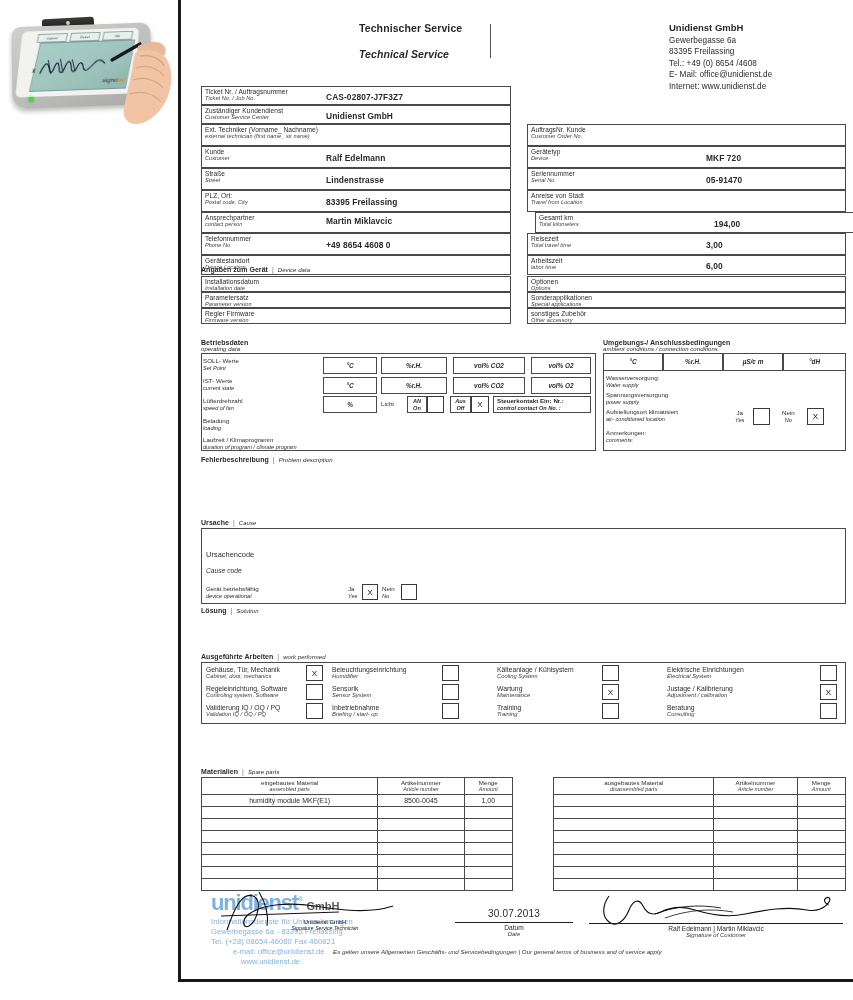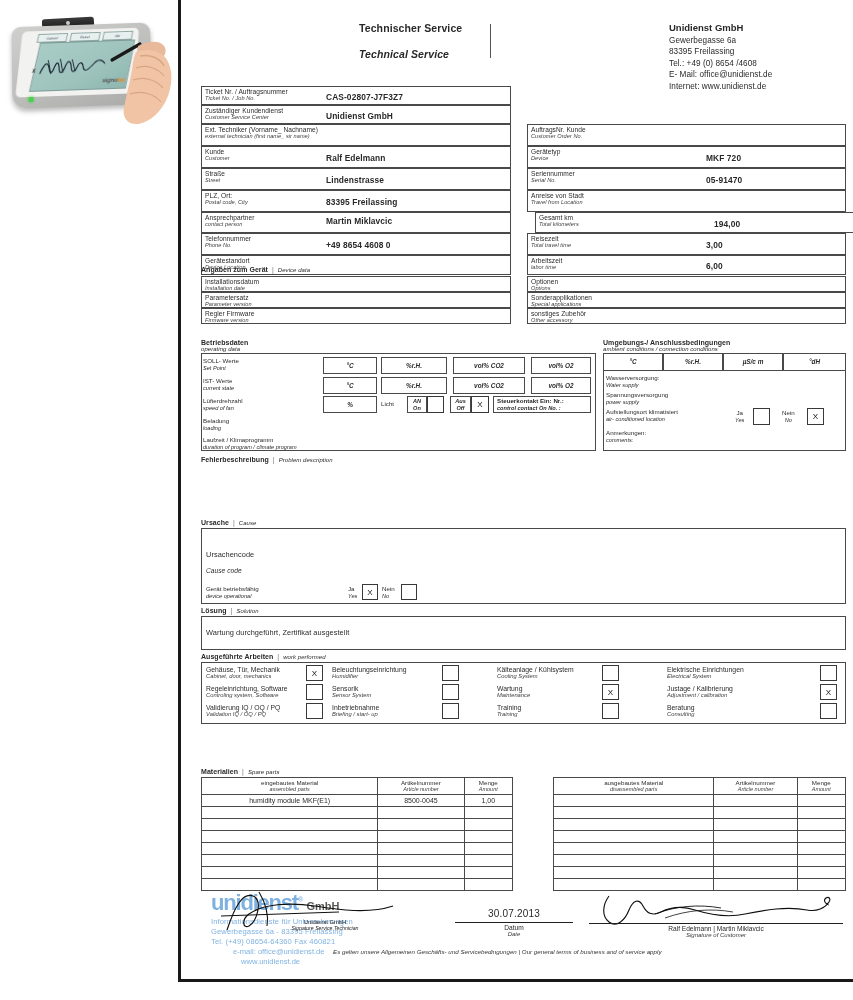--- a/index.html
+++ b/index.html
@@ -421,23 +421,20 @@
       <span>Nein</span>
       <i>No</i>
     </div>
     <div class="cb" style="left:199px;top:55px;width:16px;height:16px;"></div>
   </div>
 
   <div class="sechdr" style="left:16px;top:607px;">
     <b>Lösung</b>
     <span style="color:#777">&nbsp;|&nbsp;</span>
     <i>Solution</i>
-  </div>
-  <div class="box" style="left:16px;top:616px;width:645px;height:34px;">
-    <div class="txtline" style="left:4px;top:11px;">Wartung durchgeführt, Zertifikat ausgestellt</div>
   </div>
 
   <div class="sechdr" style="left:16px;top:653px;">
     <b>Ausgeführte Arbeiten</b>
     <span style="color:#777">&nbsp;|&nbsp;</span>
     <i>work performed</i>
   </div>
   <div class="box" style="left:16px;top:662px;width:645px;height:62px;">
     <div id="workgrid">
           <div class="wp-lab" style="left:4px;top:3px;">
@@ -607,21 +604,21 @@
         </tbody>
       </table>
 
   <div class="logo">
     <div>
       <span class="logo-main"><span>unidienst</span><sup>®</sup></span>
       <span class="logo-gmbh">GmbH</span>
     </div>
     <div class="logo-sub">Informationsdienste für Unternehmungen</div>
     <div class="logo-line">Gewerbegasse 6a - 83395 Freilassing</div>
-    <div class="logo-line">Tel. (+49) 08654-64360      Fax 460821</div>
+    <div class="logo-line">Tel. (+28) 08654-46080      Fax 460821</div>
     <div class="logo-mail">e-mail: office@unidienst.de</div>
     <div class="logo-web">www.unidienst.de</div>
   </div>
 
   <svg style="position:absolute;left:34px;top:886px;width:180px;height:50px;" viewBox="0 0 180 50">
     <path d="M8,44 C16,20 24,6 34,10 C44,14 38,36 30,40 C24,43 22,34 30,28 C44,18 70,16 96,20
              C120,24 150,28 174,20" fill="none" stroke="#111" stroke-width="1.2"></path>
     <path d="M40,6 C46,16 50,28 48,40" fill="none" stroke="#111" stroke-width="1.1"></path>
     <path d="M2,30 L120,26" fill="none" stroke="#111" stroke-width="1"></path>
   </svg>

